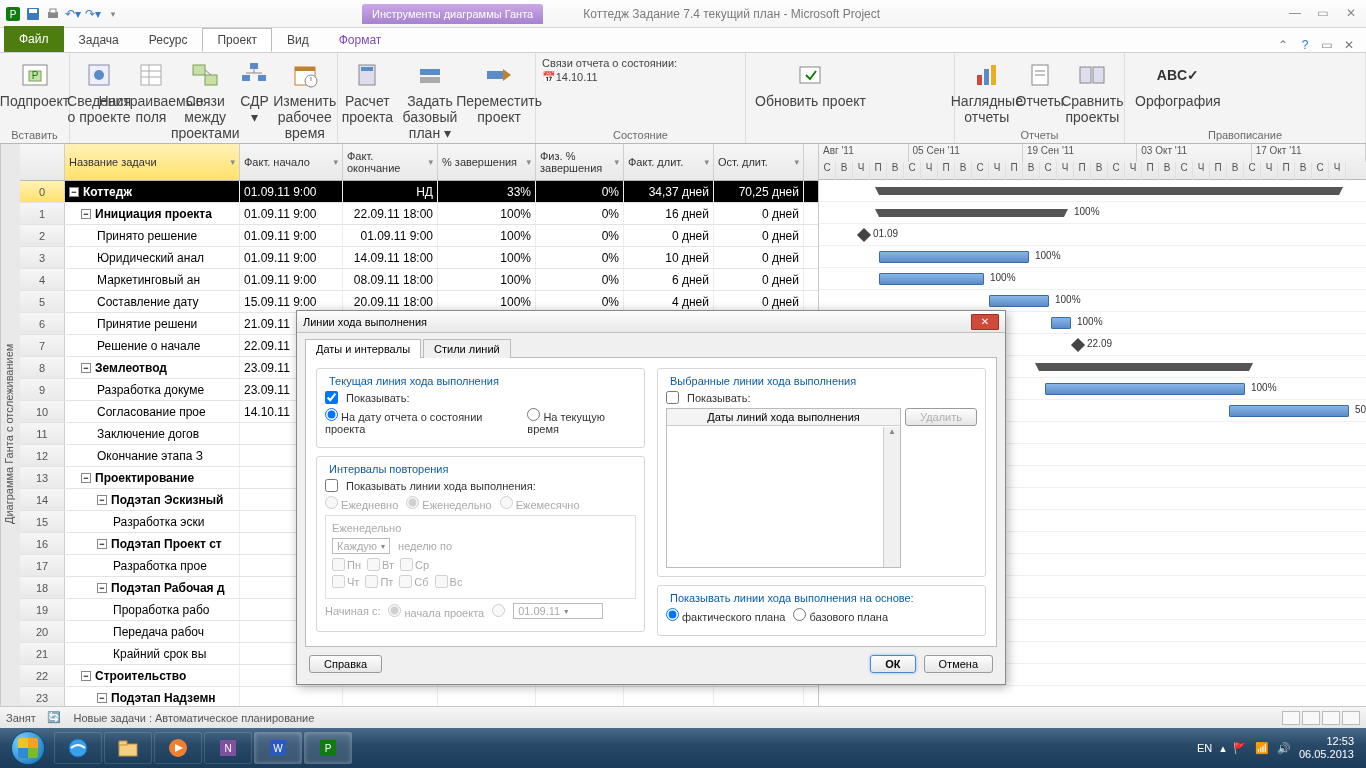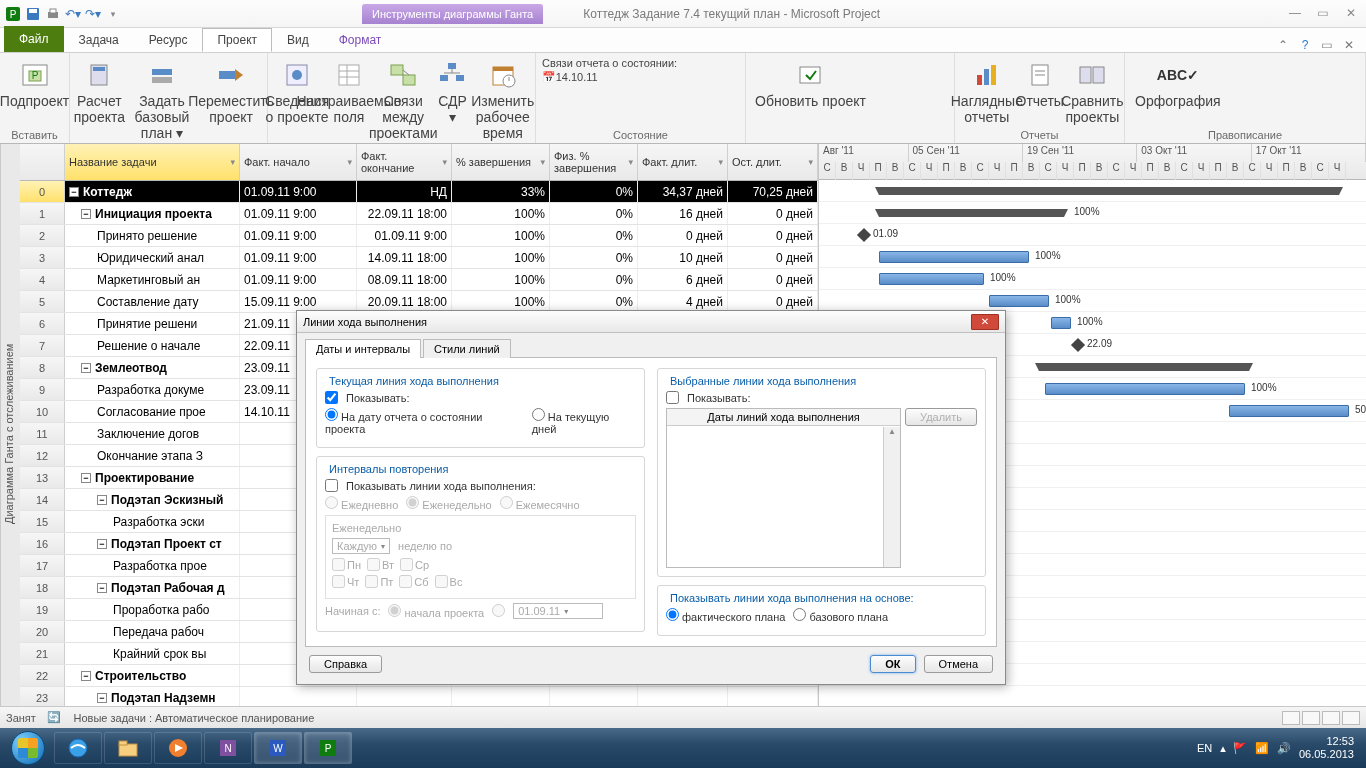--- a/index.html
+++ b/index.html
@@ -52,21 +52,21 @@
 .bold { font-weight: 600; }
 .indent1 { padding-left: 16px !important; }
 .indent2 { padding-left: 32px !important; }
 .indent3 { padding-left: 48px !important; }
 .collapse { display: inline-block; width: 10px; height: 10px; border: 1px solid #888; text-align: center; line-height: 8px; font-size: 9px; margin-right: 4px; background: #fff; color: #000; }
 
 .sel-header { background: linear-gradient(#fff2b6,#ffe16b) !important; }
 
 .col-idx { width: 45px; }
 .col-name { width: 175px; }
-.col-start { width: 117px; }
+.col-start { width: 103px; }
 .col-end { width: 95px; }
 .col-pct { width: 98px; }
 .col-phys { width: 88px; }
 .col-dur { width: 90px; }
 .col-rem { width: 90px; }
 
 .right-header { height: 36px; border-bottom: 1px solid #b8b8b8; background: linear-gradient(#f6f6f6,#e9e9e9); font-size: 10px; color: #555; }
 .right-header .months { display: flex; height: 18px; }
 .right-header .months div { border-right: 1px solid #cfcfcf; padding: 1px 4px; }
 .right-header .days { display: flex; height: 18px; }
@@ -188,52 +188,20 @@
               <rect x="2" y="4" width="24" height="20" fill="#fff" stroke="#888"></rect>
               <rect x="8" y="10" width="12" height="10" fill="#c8e0a8" stroke="#7aa050"></rect>
               <text x="14" y="18" font-size="10" fill="#107c10" text-anchor="middle">P</text>
             </svg>
           </span>
           <span class="cap">Подпроект</span>
         </div>
       </div>
     <div class="label">Вставить</div>
   </div>
-  <div class="rgroup" style="width:198px">
-    <div class="controls">
-      <div class="rbtn">
-          <span class="ic">
-            <svg width="28" height="28">
-              <rect x="6" y="4" width="16" height="20" fill="#dde" stroke="#888"></rect>
-              <rect x="8" y="6" width="12" height="4" fill="#5a8dc8"></rect>
-            </svg>
-          </span>
-          <span class="cap">Расчет проекта</span>
-        </div>
-      <div class="rbtn">
-          <span class="ic">
-            <svg width="28" height="28">
-              <rect x="4" y="8" width="20" height="6" fill="#5a8dc8"></rect>
-              <rect x="4" y="16" width="20" height="6" fill="#aaa"></rect>
-            </svg>
-          </span>
-          <span class="cap"><span>Задать базовый план</span> ▾</span>
-        </div>
-      <div class="rbtn">
-          <span class="ic">
-            <svg width="28" height="28">
-              <rect x="2" y="10" width="16" height="8" fill="#5a8dc8"></rect>
-              <path d="M18 8 L26 14 L18 20 Z" fill="#c08030"></path>
-            </svg>
-          </span>
-          <span class="cap">Переместить проект</span>
-        </div>
-    </div>
-    <div class="label">Планирование</div>
-  </div>
   <div class="rgroup" style="width:268px">
     <div class="controls">
       <div class="rbtn">
           <span class="ic">
             <svg width="28" height="28">
               <rect x="4" y="4" width="20" height="20" fill="#eef" stroke="#88a"></rect>
               <circle cx="14" cy="14" r="5" fill="#5a8dc8"></circle>
             </svg>
           </span>
           <span class="cap">Сведения о проекте</span>
@@ -277,20 +245,52 @@
               <rect x="4" y="6" width="20" height="18" fill="#fff" stroke="#c08030"></rect>
               <rect x="4" y="6" width="20" height="4" fill="#c08030"></rect>
               <circle cx="20" cy="20" r="6" fill="#fff" stroke="#888"></circle>
               <line x1="20" y1="20" x2="20" y2="16" stroke="#888"></line>
             </svg>
           </span>
           <span class="cap">Изменить рабочее время</span>
         </div>
     </div>
     <div class="label">Свойства</div>
+  </div>
+  <div class="rgroup" style="width:198px">
+    <div class="controls">
+      <div class="rbtn">
+          <span class="ic">
+            <svg width="28" height="28">
+              <rect x="6" y="4" width="16" height="20" fill="#dde" stroke="#888"></rect>
+              <rect x="8" y="6" width="12" height="4" fill="#5a8dc8"></rect>
+            </svg>
+          </span>
+          <span class="cap">Расчет проекта</span>
+        </div>
+      <div class="rbtn">
+          <span class="ic">
+            <svg width="28" height="28">
+              <rect x="4" y="8" width="20" height="6" fill="#5a8dc8"></rect>
+              <rect x="4" y="16" width="20" height="6" fill="#aaa"></rect>
+            </svg>
+          </span>
+          <span class="cap"><span>Задать базовый план</span> ▾</span>
+        </div>
+      <div class="rbtn">
+          <span class="ic">
+            <svg width="28" height="28">
+              <rect x="2" y="10" width="16" height="8" fill="#5a8dc8"></rect>
+              <path d="M18 8 L26 14 L18 20 Z" fill="#c08030"></path>
+            </svg>
+          </span>
+          <span class="cap">Переместить проект</span>
+        </div>
+    </div>
+    <div class="label">Планирование</div>
   </div>
   <div class="rgroup" style="width:210px">
     <div class="controls" style="flex-direction:column;align-items:flex-start;gap:2px">
       <div class="status-date">Связи отчета о состоянии:</div>
       <div class="status-date box"><span>📅</span><span>14.10.11</span></div>
     </div>
     <div class="label">Состояние</div>
   </div>
   <div class="rgroup" style="width:210px;margin-left:-1px">
     <div class="controls">
@@ -759,21 +759,21 @@
   <div class="dlg-body">
     <div style="flex:1">
       <div class="fieldset">
         <div class="legend">Текущая линия хода выполнения</div>
         <div class="form-row">
             <input type="checkbox" checked="" style="">
             <span>Показывать:</span>
           </div>
         <div class="form-row">
           <label><input type="radio" checked="" style=""> <span>На дату отчета о состоянии проекта</span></label>
-          <label><input type="radio" style=""> <span>На текущую дней</span></label>
+          <label><input type="radio" style=""> <span>На текущую время</span></label>
         </div>
       </div>
       <div class="fieldset">
         <div class="legend">Интервалы повторения</div>
         <div class="form-row">
             <input type="checkbox" style="">
             <span>Показывать линии хода выполнения:</span>
           </div>
         <div class="form-row disabled">
           <label><input type="radio" disabled="" style=""> <span>Ежедневно</span></label>

